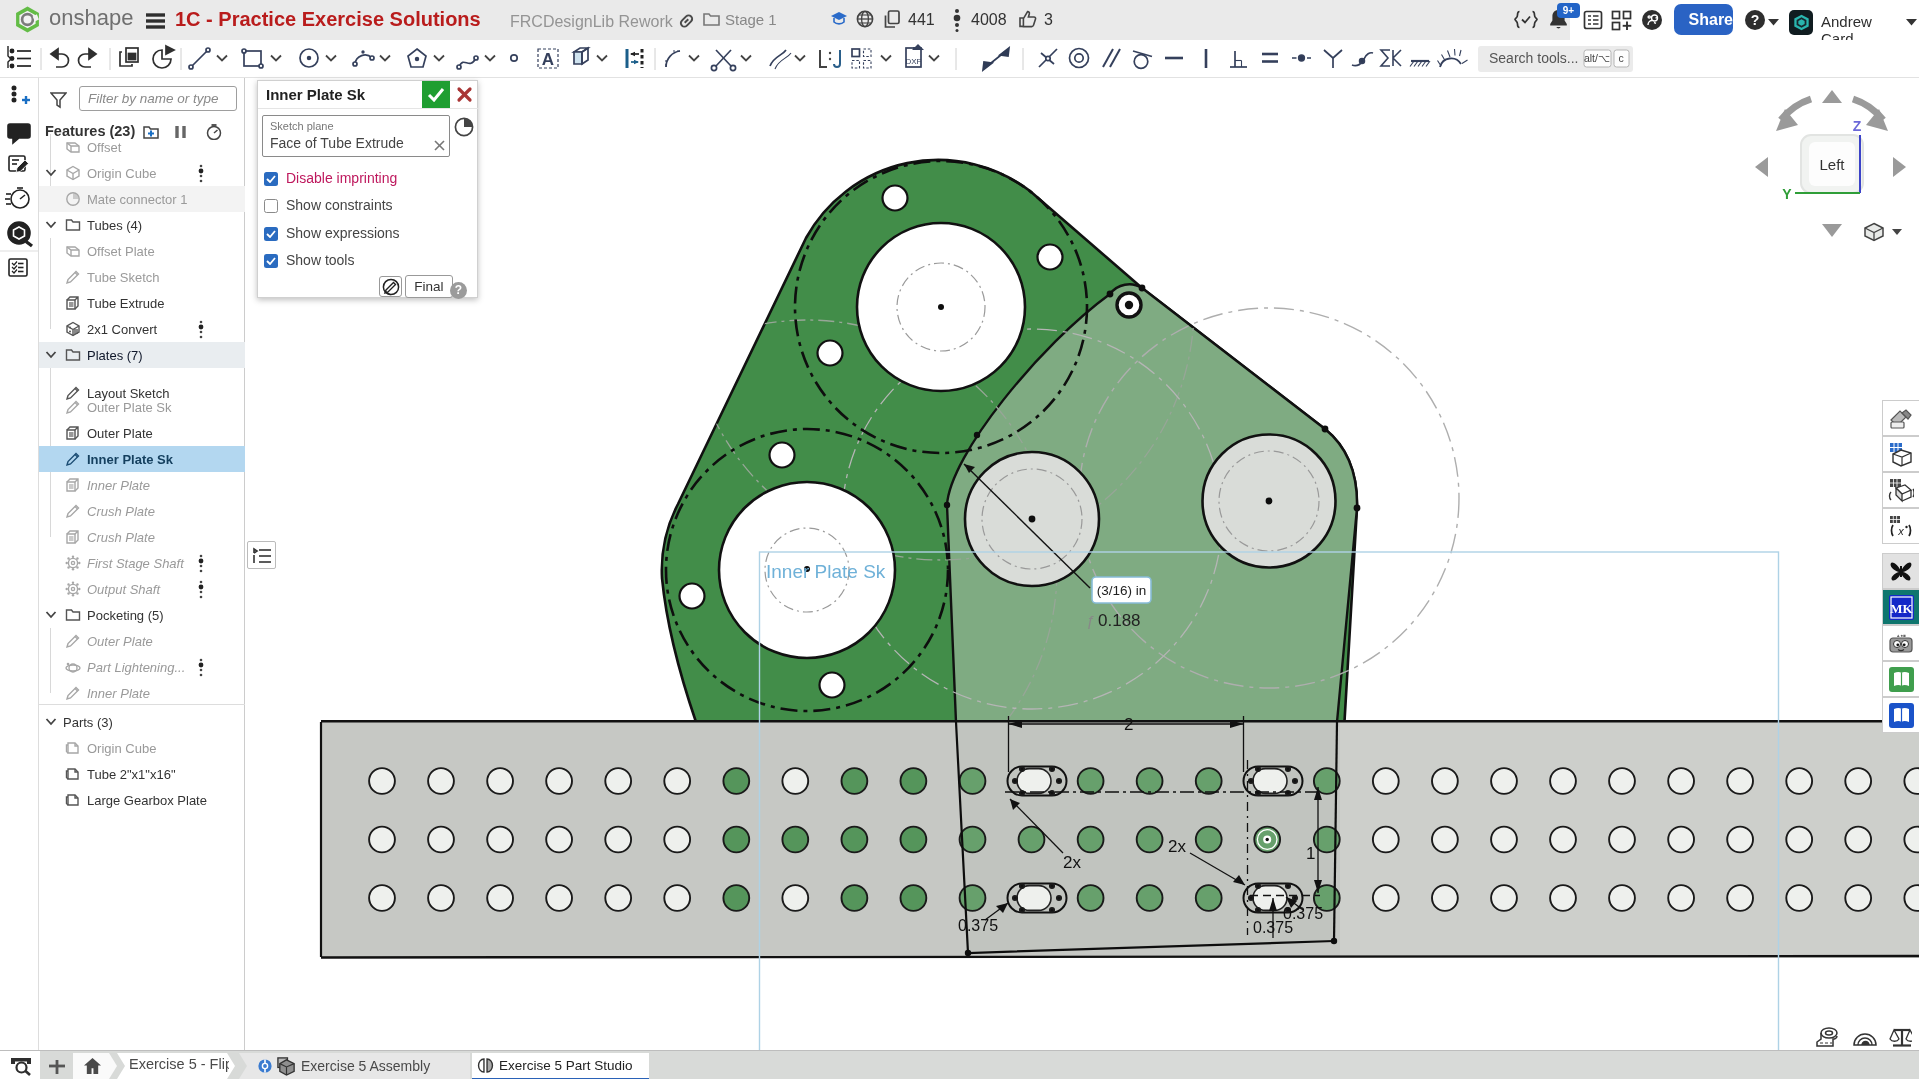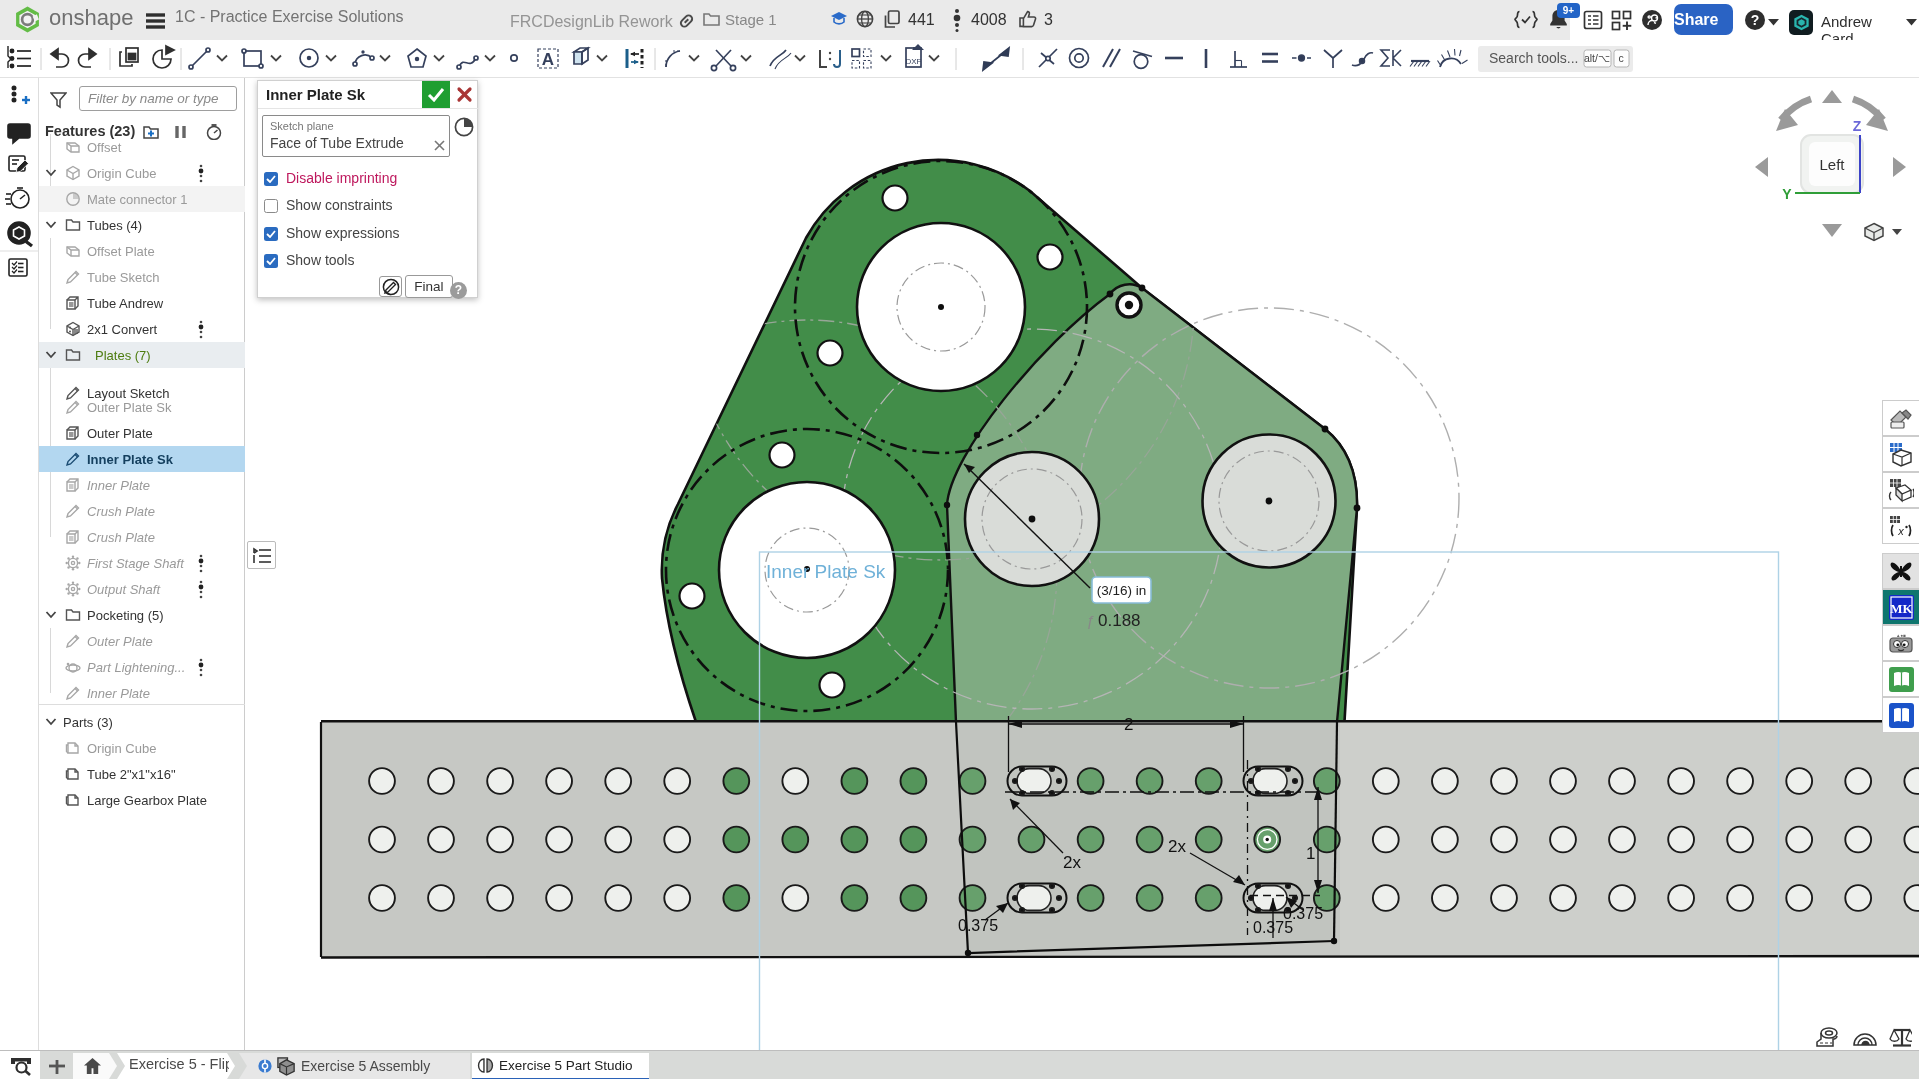--- a/index.html
+++ b/index.html
@@ -269,21 +269,21 @@
       <polygon points="18,10 22,8 24,13 20,15" fill="#f2f2f2"></polygon>
     </svg>
     <div class="abs" style="left:49px;top:5px;font-size:22px;color:#6f6f6f">onshape</div>
     <svg class="abs" style="left:146px;top:13px" width="19" height="16">
         <g stroke="#2e2e2e" stroke-width="3.4">
           <line x1="0" y1="2" x2="19" y2="2"></line>
           <line x1="0" y1="8" x2="19" y2="8"></line>
           <line x1="0" y1="14" x2="19" y2="14"></line>
         </g>
       </svg>
-    <div class="abs" style="left:175px;top:8px;font-size:16px;font-weight:normal;color:#737373">1C - Practice Exercise Solutions</div>
+    <div class="abs" style="left:175px;top:8px;font-size:20px;font-weight:bold;color:#b91c1c">1C - Practice Exercise Solutions</div>
     <div class="abs" style="left:510px;top:13px;font-size:16px;color:#949494">FRCDesignLib Rework</div>
     <svg class="abs" style="left:678px;top:13px" width="17" height="16" viewBox="0 0 17 16">
         <g transform="rotate(-45 8.5 8)">
           <rect x="2" y="4.5" width="13" height="7" rx="3.5" fill="none" stroke="#4a4a4a" stroke-width="2"></rect>
           <line x1="6" y1="8" x2="11" y2="8" stroke="#4a4a4a" stroke-width="2"></line>
         </g>
       </svg>
     <svg class="abs" style="left:703px;top:12px" width="17" height="14" viewBox="0 0 17 14">
         <path d="M1 2 h5 l1.6 2 H16 v9 H1 z" fill="none" stroke="#777" stroke-width="1.6"></path>
       </svg>
@@ -351,21 +351,21 @@
       </svg>
     <svg class="abs" style="left:1641px;top:9px" width="22" height="22" viewBox="0 0 22 22">
         <circle cx="11" cy="11" r="10" fill="#2e2e2e"></circle>
         <g fill="none" stroke="#fff" stroke-width="1.4">
           <circle cx="13.5" cy="9" r="3"></circle>
           <path d="M7 16 c0-3 2-4.5 4-4.5"></path>
           <circle cx="8.2" cy="8" r="1.1"></circle>
           <path d="M13 13.5 l2 .8 M14.5 9 l2.2-.4"></path>
         </g>
       </svg>
-    <div class="abs" style="left:1674px;top:4px;width:59px;height:31px;background:#2a63c4;border-radius:7px;color:#fff;font-size:16px;font-weight:bold;text-align:left;line-height:31px">Share</div>
+    <div class="abs" style="left:1674px;top:4px;width:59px;height:31px;background:#2a63c4;border-radius:7px;color:#fff;font-size:16px;font-weight:bold;text-align:right;line-height:31px">Share</div>
     <svg class="abs" style="left:1744px;top:9px" width="22" height="22" viewBox="0 0 22 22">
         <circle cx="11" cy="11" r="10" fill="#2e2e2e"></circle>
         <text x="11" y="16" font-size="14" font-weight="bold" fill="#fff" text-anchor="middle" font-family="Liberation Sans">?</text>
       </svg>
     <svg class="abs" style="left:1767px;top:18px" width="13" height="8">
         <polygon points="1,1 12,1 6.5,7.5" fill="#333"></polygon>
       </svg>
     <div class="abs" style="left:1789px;top:10px;width:24px;height:25px;background:#101c20;border-radius:5px"></div>
     <svg class="abs" style="left:1793px;top:14px" width="17" height="17" viewBox="0 0 26 26">
       <polygon points="13,1 24,7 24,19 13,25 2,19 2,7" fill="#29b6af"></polygon>
@@ -732,21 +732,21 @@
             <path d="M10 3.5 l2.5 2.5" stroke="#a7a7a7" stroke-width="1.2"></path>
           </svg>
           <div class="lbl" style="left:48px;color:#9a9a9a">Tube Sketch</div>
         </div>
         <div class="trow" style="top:212px;">
           <svg class="abs" style="left:26px;top:5px" width="16" height="16" viewBox="0 0 16 16">
             <path d="M2 5 h8 v9 h-8 z" fill="none" stroke="#555" stroke-width="1.4"></path>
             <path d="M2 5 l3 -3 h8 v9 l-3 3 M13 2 l-3 3" fill="none" stroke="#555" stroke-width="1.4"></path>
             <rect x="4" y="7" width="4.5" height="5" fill="#555" opacity=".6"></rect>
           </svg>
-          <div class="lbl" style="left:48px;color:#333">Tube Andrew</div>
+          <div class="lbl" style="left:48px;color:#333">Tube Extrude</div>
         </div>
         <div class="trow" style="top:238px;">
           <svg class="abs" style="left:26px;top:5px" width="16" height="16" viewBox="0 0 16 16">
             <path d="M8 1.5 L14 5 v6 L8 14.5 L2 11 V5 z" fill="none" stroke="#555" stroke-width="1.4"></path>
             <path d="M2 5 L8 8.5 L14 5 M8 8.5 V14.5" fill="none" stroke="#555" stroke-width="1.4"></path>
             <circle cx="5" cy="6.5" r="1" fill="#555"></circle>
             <circle cx="5" cy="10.5" r="1" fill="#555"></circle>
             <rect x="9" y="8" width="4" height="5" fill="#555" opacity=".7"></rect>
           </svg>
           <div class="lbl" style="left:48px;color:#333">2x1 Convert</div>
@@ -757,21 +757,21 @@
             <circle cx="4" cy="18" r="1.3" fill="#444"></circle>
           </svg>
         </div>
         <div class="trow" style="top:264px;background:#e9edf0;">
           <svg class="abs" style="left:6px;top:8px" width="12" height="9">
             <polyline points="1.5,2 6,7 10.5,2" fill="none" stroke="#444" stroke-width="1.8"></polyline>
           </svg>
           <svg class="abs" style="left:26px;top:5px" width="16" height="16" viewBox="0 0 16 16">
             <path d="M1.5 3 h5 l1.5 2 h6.5 v8 h-13 z" fill="none" stroke="#555" stroke-width="1.4"></path>
           </svg>
-          <div class="lbl" style="left:56px;color:#4d7c0f">Plates (7)</div>
+          <div class="lbl" style="left:48px;color:#0f172a">Plates (7)</div>
         </div>
         <div class="trow" style="top:289px;margin-top:13px;">
           <svg class="abs" style="left:26px;top:5px" width="16" height="16" viewBox="0 0 16 16">
             <path d="M2 14 l1 -3.5 8 -8 2.5 2.5 -8 8 z" fill="none" stroke="#555" stroke-width="1.4"></path>
             <path d="M10 3.5 l2.5 2.5" stroke="#555" stroke-width="1.2"></path>
           </svg>
           <div class="lbl" style="left:48px;color:#333">Layout Sketch</div>
         </div>
         <div class="trow" style="top:316px;">
           <svg class="abs" style="left:26px;top:5px" width="16" height="16" viewBox="0 0 16 16">

